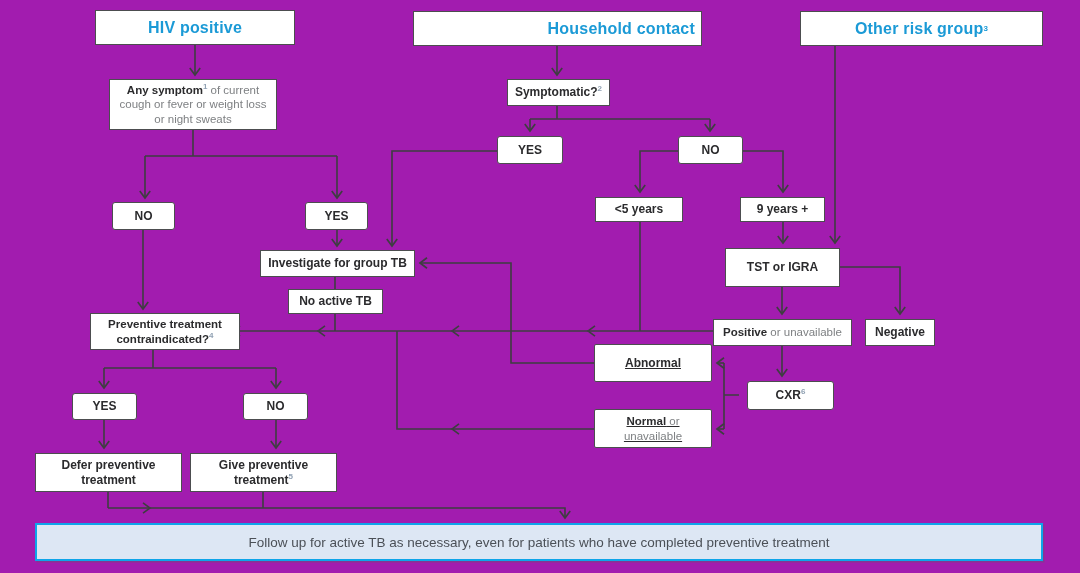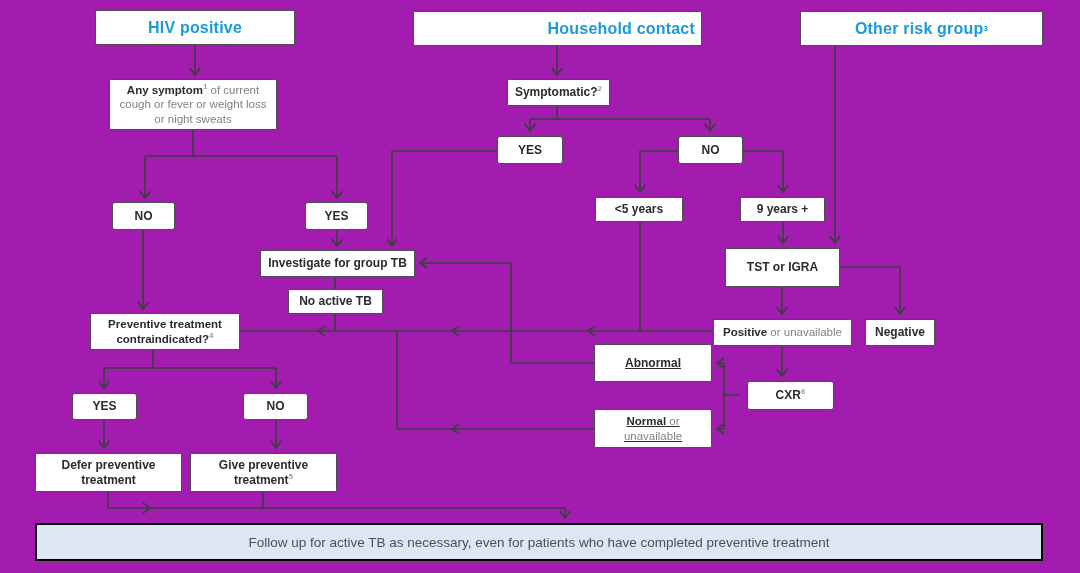--- a/index.html
+++ b/index.html
@@ -16,21 +16,21 @@
   }
   .round{border-radius:3px;}
   .round14{border-radius:2px;text-decoration:underline;}
   .hdr{font-size:16px;color:#1b9ad6;border-width:1.8px;letter-spacing:.2px;}
   .hdr sup{color:inherit;}
   .small{font-size:11.5px;}
   .gray{color:#7e8083;font-weight:normal;}
   sup{font-size:8px;line-height:0;color:#8fa0b2;font-weight:bold;}
   .footer{
     position:absolute;left:35px;top:523px;width:1008px;height:38px;box-sizing:border-box;
-    background:#dde7f4;border:2px solid #000000;box-shadow:1.5px 1.5px 0 rgba(90,95,100,.4);
+    background:#dde7f4;border:2px solid #0ea5e9;box-shadow:1.5px 1.5px 0 rgba(90,95,100,.4);
     display:flex;align-items:center;justify-content:center;
     color:#4b5057;font-size:13.5px;z-index:2;
   }
 </style>
 </head>
 <body>
 
 <div class="stage">
 
   <svg class="wires" width="1080" height="573" viewBox="0 0 1080 573">

